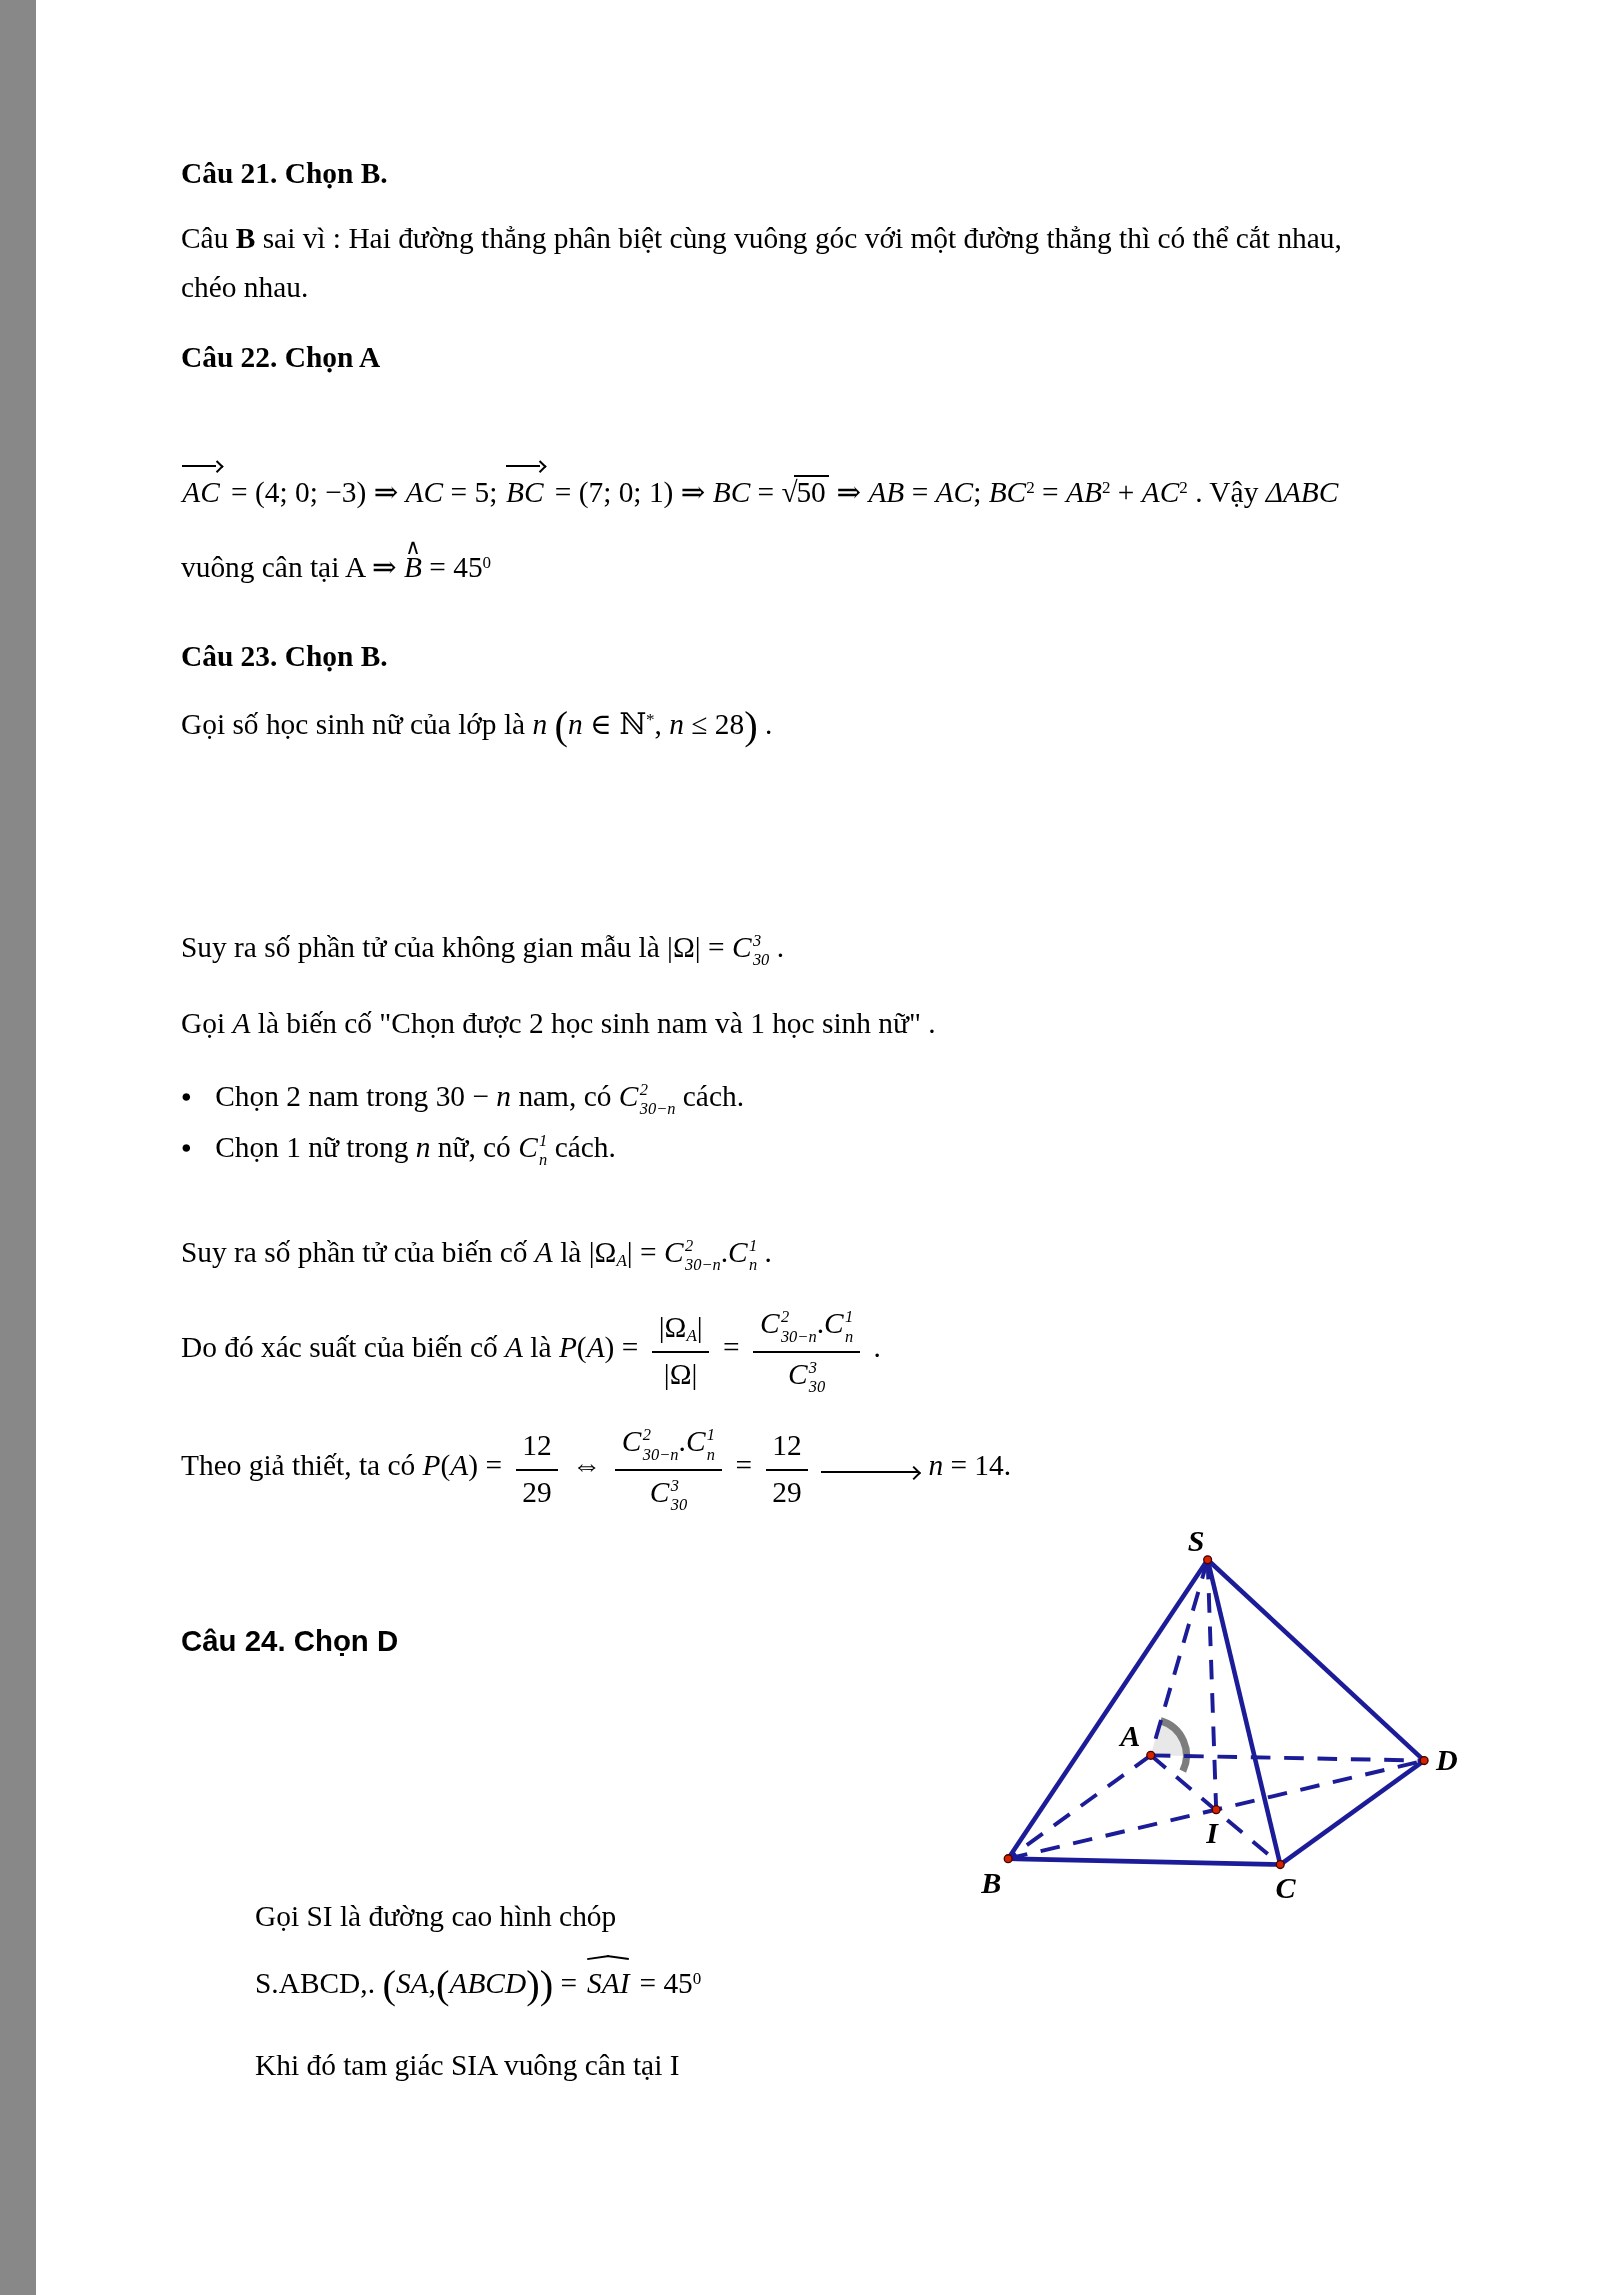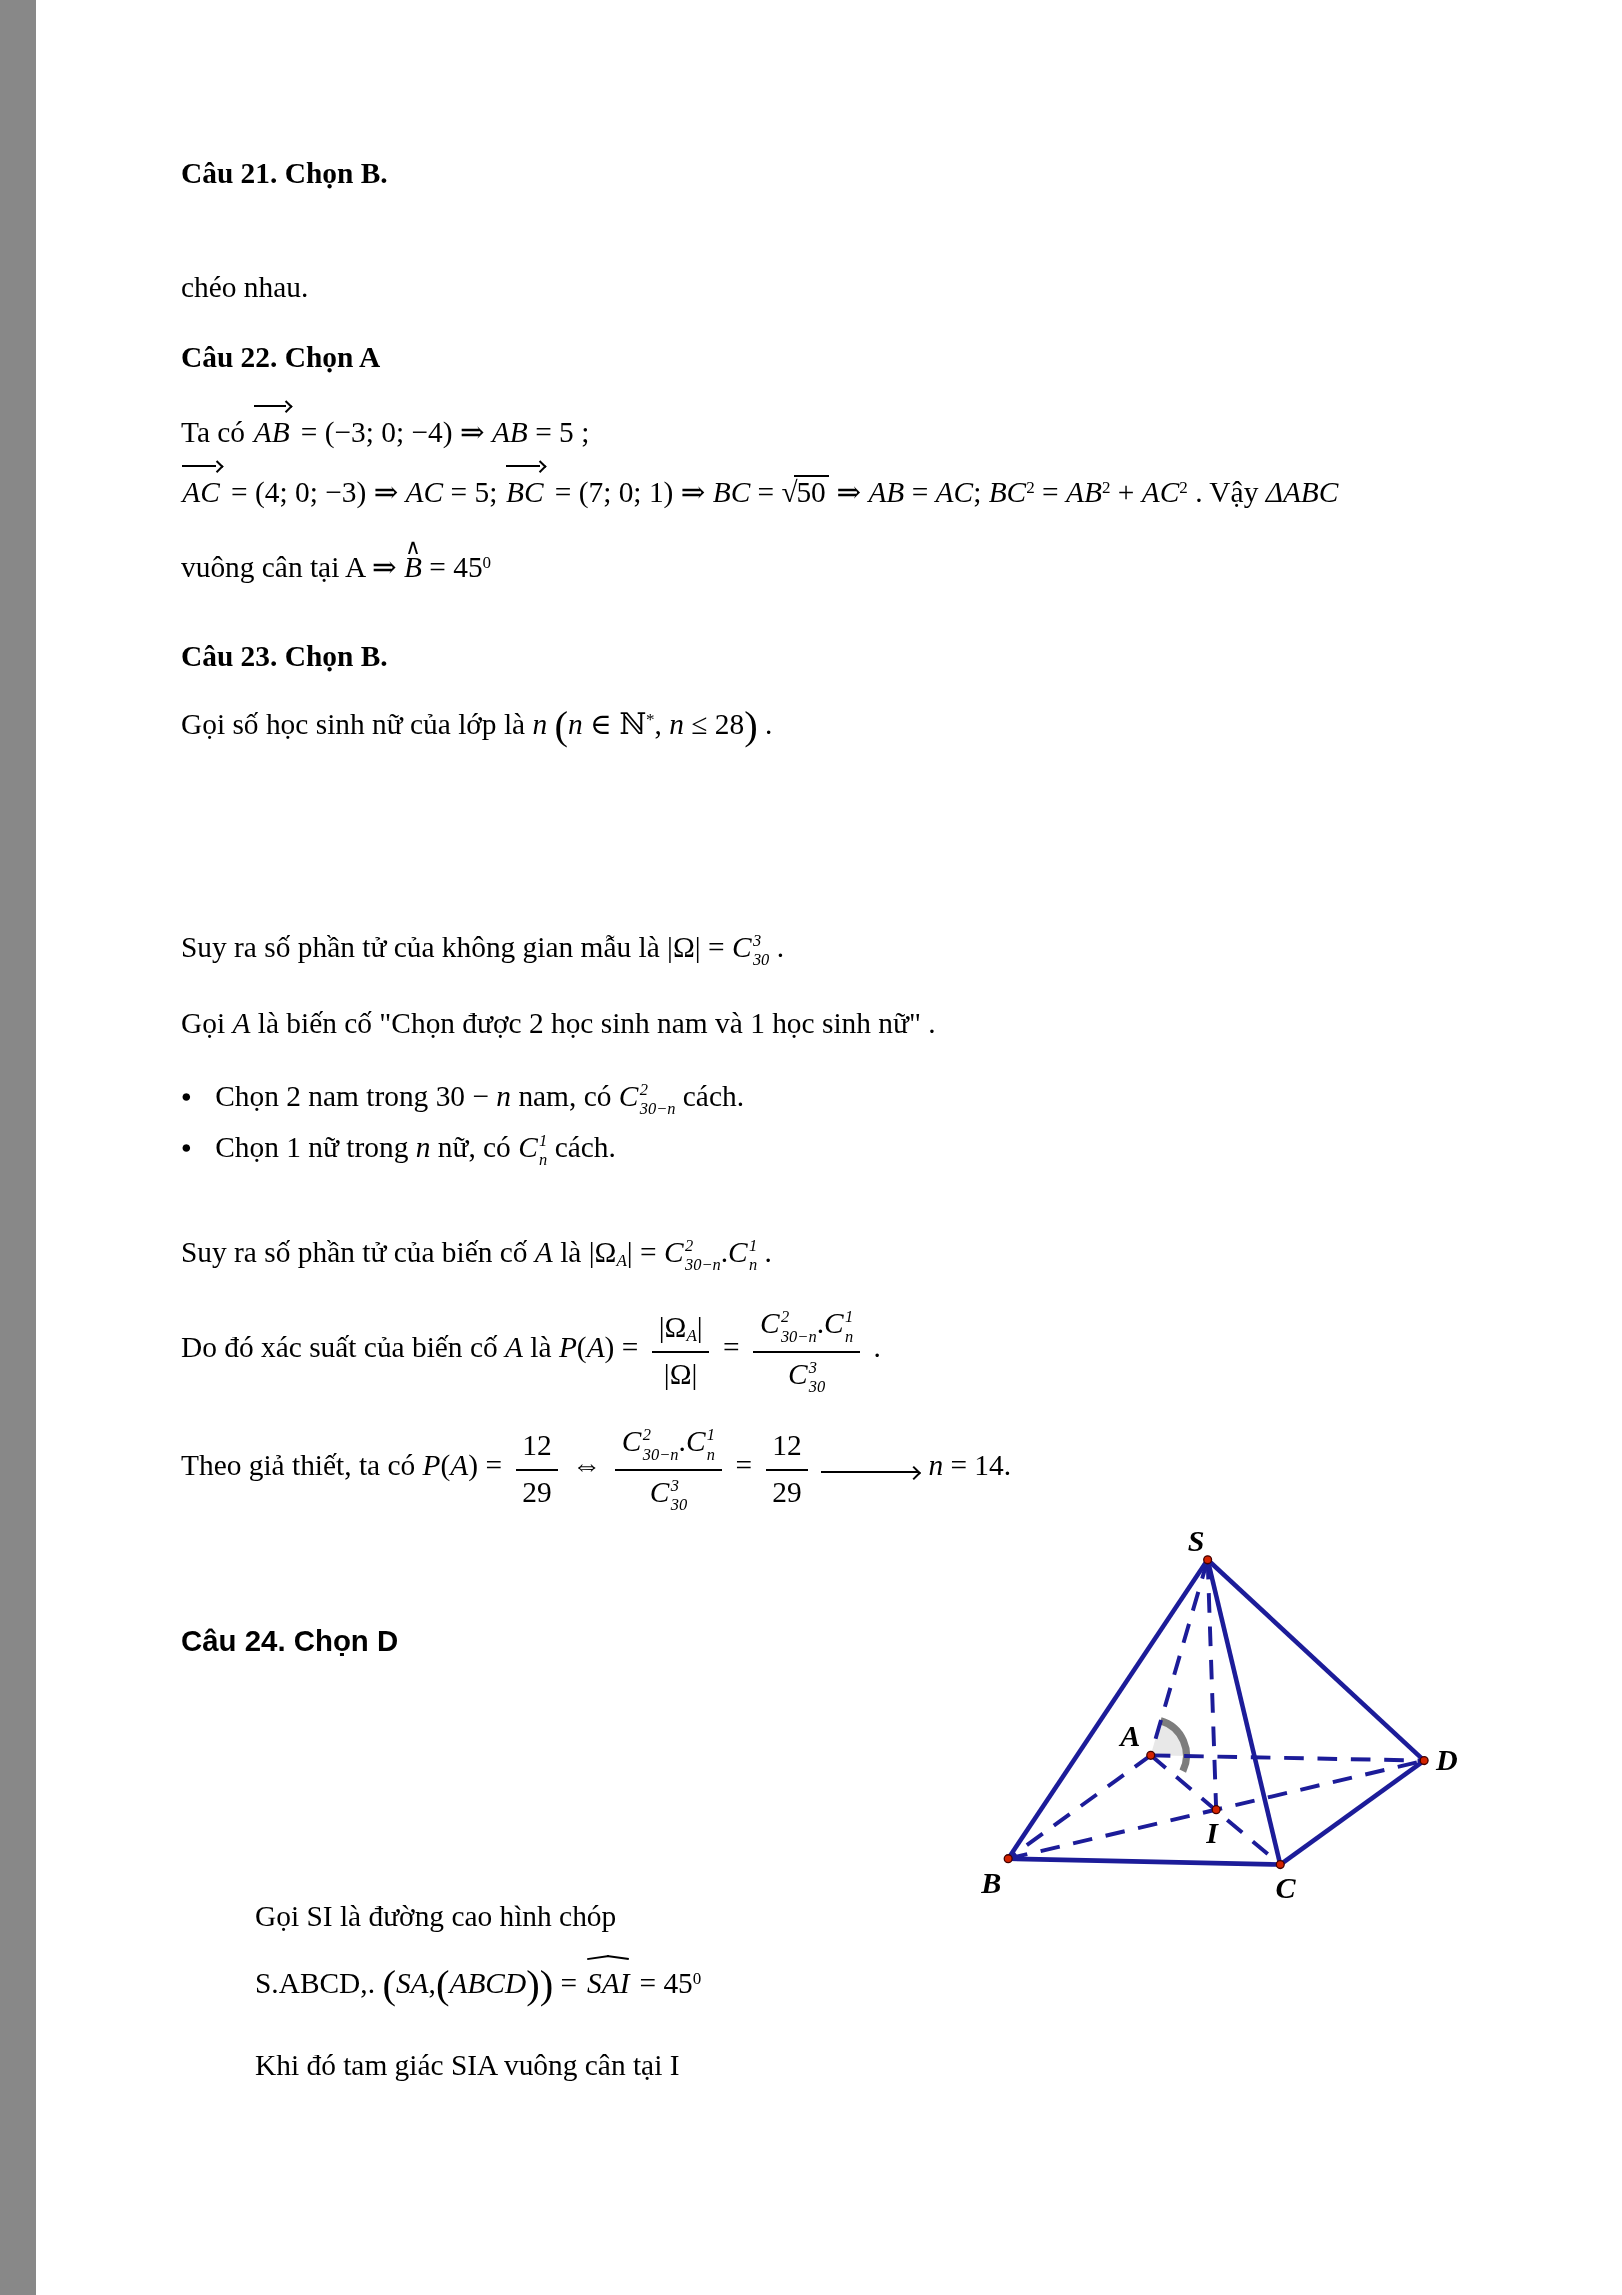--- a/index.html
+++ b/index.html
@@ -59,24 +59,24 @@
                     border-top:2px solid #000; border-right:2px solid #000; transform:rotate(45deg); }
 
   svg text { font-family:"Liberation Serif","DejaVu Serif",serif; font-weight:bold; font-style:italic; font-size:46px; fill:#000; }
 </style>
 </head>
 <body>
 
 <div class="page">
 
   <div class="blk bold" style="top:154px">Câu 21. Chọn B.</div>
+  <div class="blk" style="top:219px"><span class="tk-t">Câu </span><span class="tk-b">B</span><span class="tk-t"> sai vì : Hai đường thẳng phân biệt cùng vuông góc với một đường thẳng thì có thể cắt nhau,</span></div>
   <div class="blk" style="top:268px"><span class="tk-t">chéo nhau.</span></div>
 
   <div class="blk bold" style="top:338px">Câu 22. Chọn A</div>
-  <div class="blk" style="top:413px"><span class="tk-t">Ta có </span><span class="tk-vec">AB</span><span class="tk-t"> = (−3; 0; −4) ⇒ </span><span class="tk-v">AB</span><span class="tk-t"> = 5 ;</span></div>
   <div class="blk" style="top:473px"><span class="tk-vec">AC</span><span class="tk-t"> = (4; 0; −3) ⇒ </span><span class="tk-v">AC</span><span class="tk-t"> = 5; </span><span class="tk-vec">BC</span><span class="tk-t"> = (7; 0; 1) ⇒ </span><span class="tk-v">BC</span><span class="tk-t"> = </span><span class="sqrt"><span class="rsign">√</span><span class="rbody">50</span></span><span class="tk-t"> ⇒ </span><span class="tk-v">AB</span><span class="tk-t"> = </span><span class="tk-v">AC</span><span class="tk-t">; </span><span class="tk-v">BC</span><span class="tk-sup">2</span><span class="tk-t"> = </span><span class="tk-v">AB</span><span class="tk-sup">2</span><span class="tk-t"> + </span><span class="tk-v">AC</span><span class="tk-sup">2</span><span class="tk-t"> . Vậy </span><span class="tk-v">ΔABC</span></div>
   <div class="blk" style="top:548px"><span class="tk-t">vuông cân tại A ⇒ </span><span class="tk-hat">B</span><span class="tk-t"> = 45</span><span class="tk-sup">0</span></div>
 
   <div class="blk bold" style="top:637px">Câu 23.  Chọn B.</div>
   <div class="blk" style="top:700px"><span class="tk-t">Gọi số học sinh nữ của lớp là </span><span class="tk-v">n</span><span class="tk-t"> </span><span class="tk-bp">(</span><span class="tk-v">n</span><span class="tk-t"> ∈ ℕ</span><span class="tk-sup">*</span><span class="tk-t">, </span><span class="tk-v">n</span><span class="tk-t"> ≤ 28</span><span class="tk-bp">)</span><span class="tk-t"> .</span></div>
   <div class="blk" style="top:928px"><span class="tk-t">Suy ra số phần tử của không gian mẫu là |Ω| = </span><span class="cs"><span class="cbase">C</span><span class="cstk">
           <span>3</span>
           <span>30</span>
         </span></span><span class="tk-t"> .</span></div>
   <div class="blk" style="top:1004px"><span class="tk-t">Gọi </span><span class="tk-v">A</span><span class="tk-t"> là biến cố "Chọn được 2 học sinh nam và 1 học sinh nữ" .</span></div>

